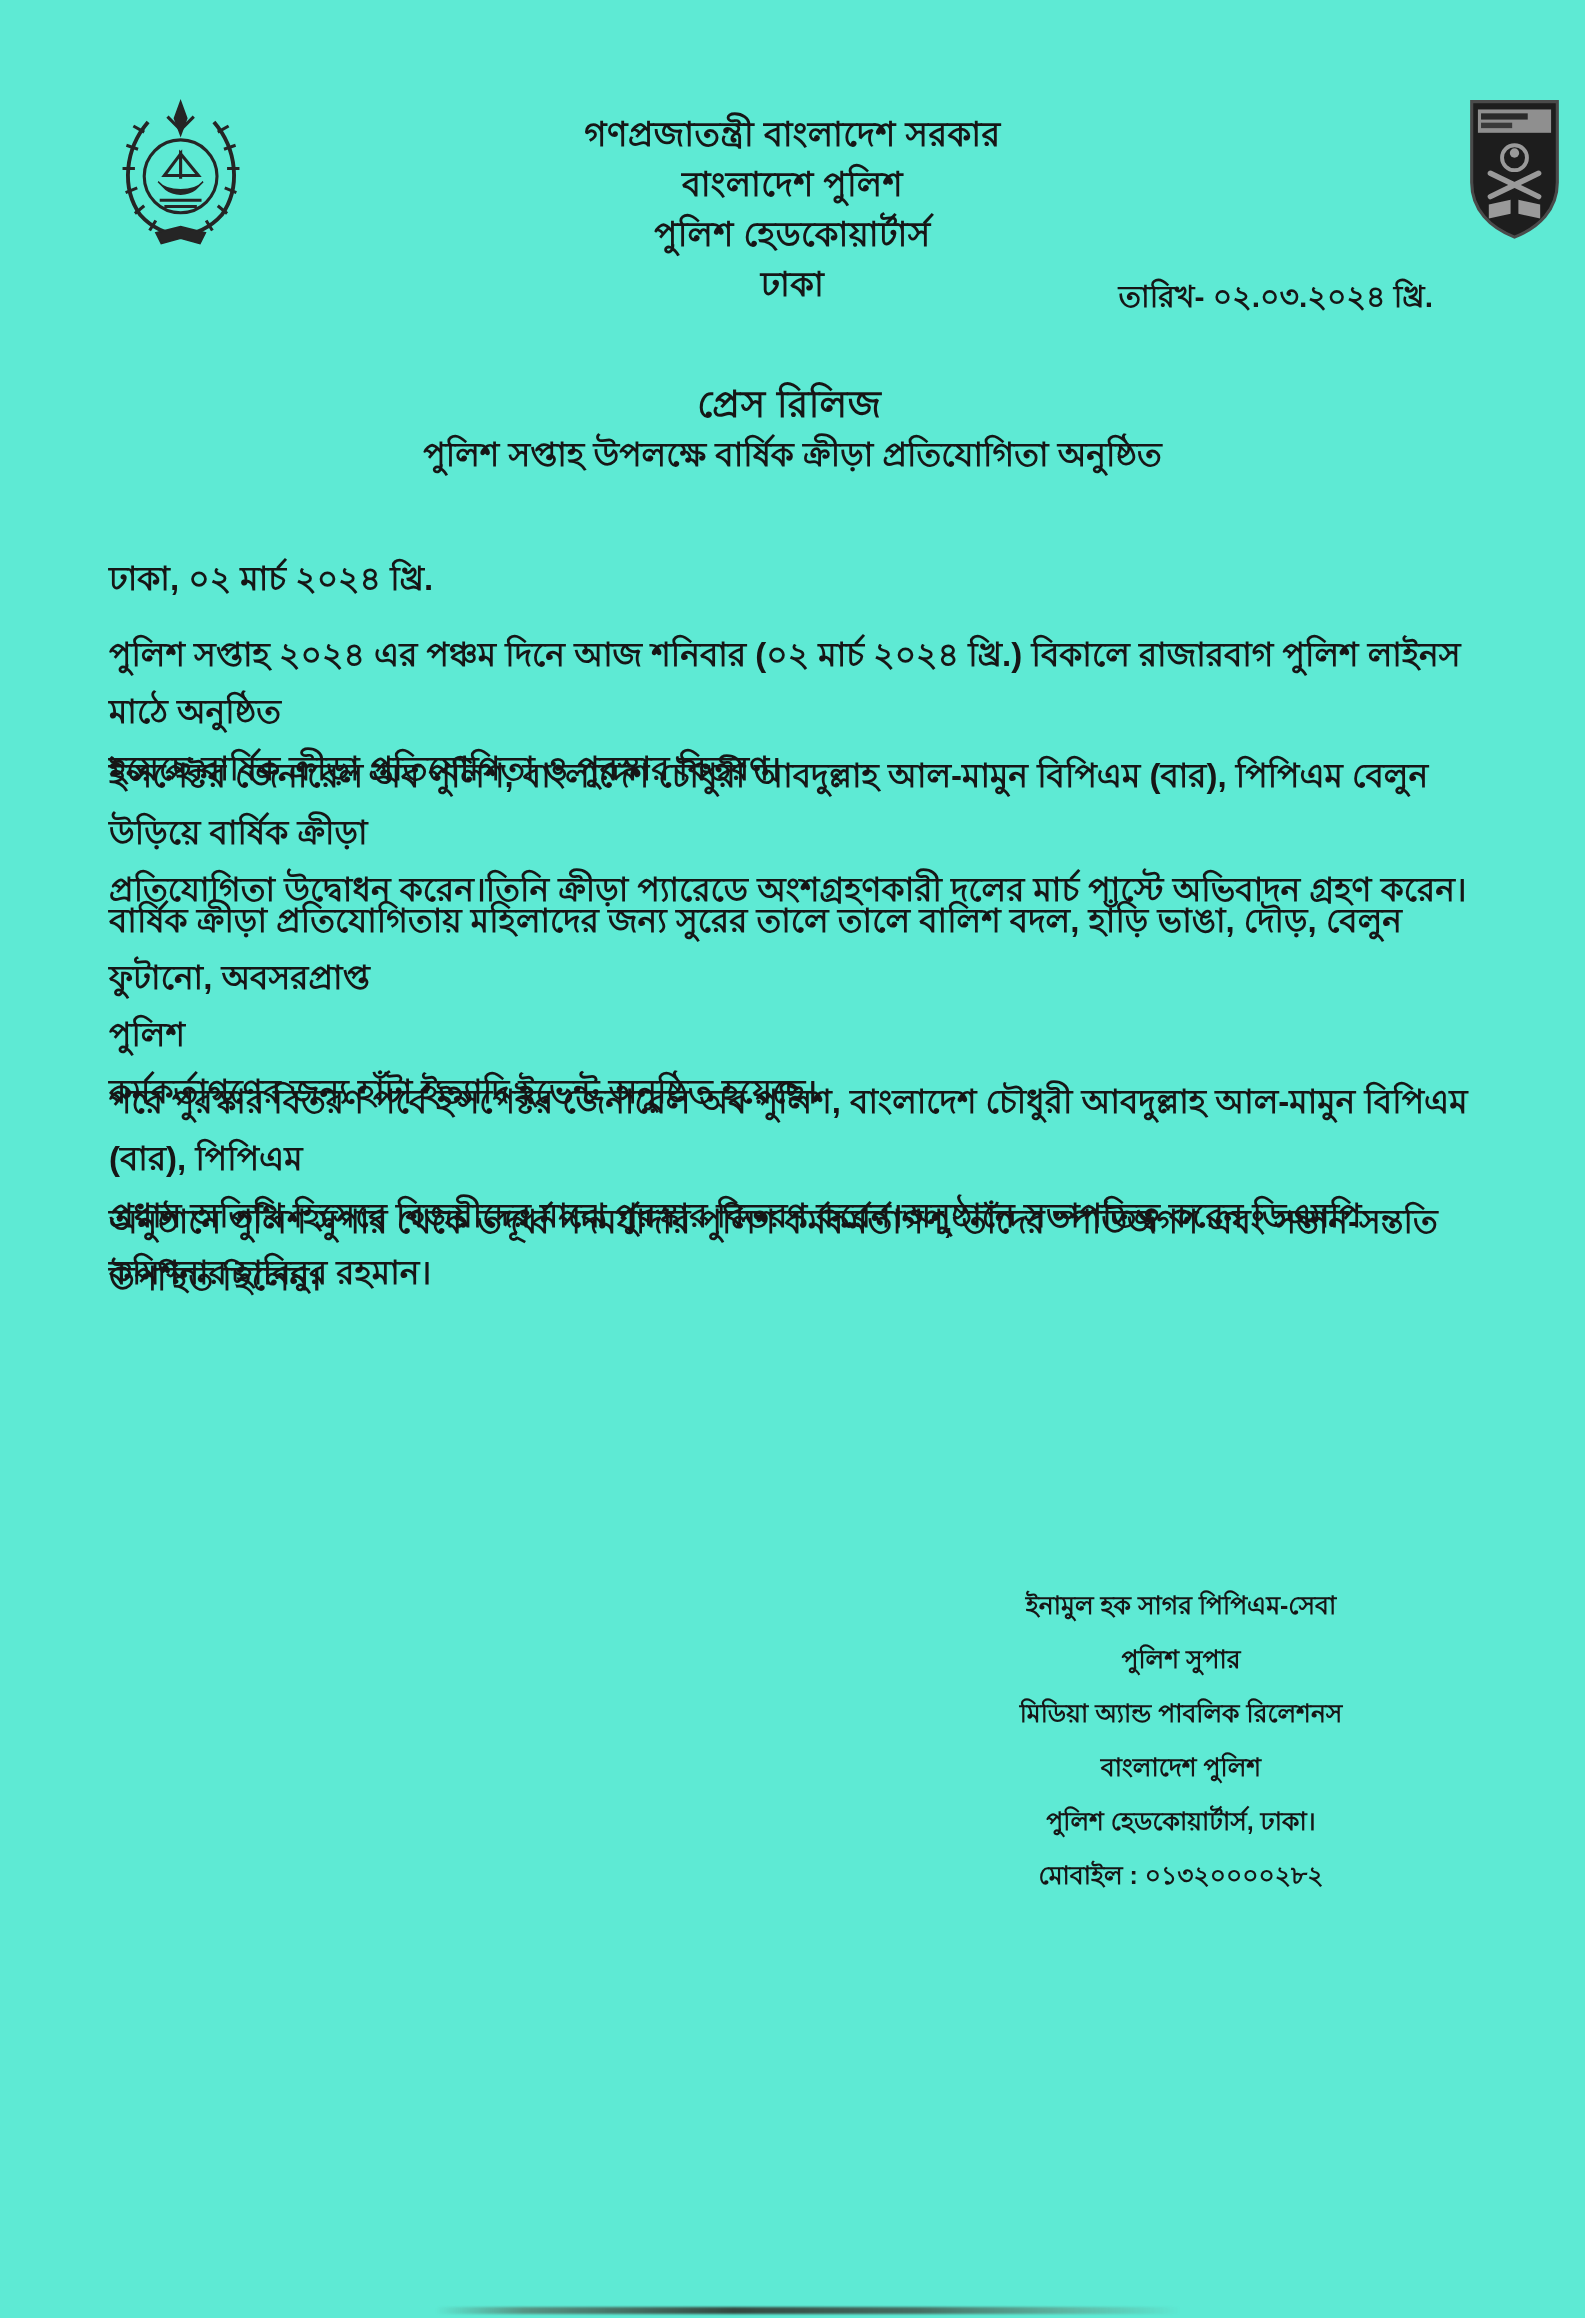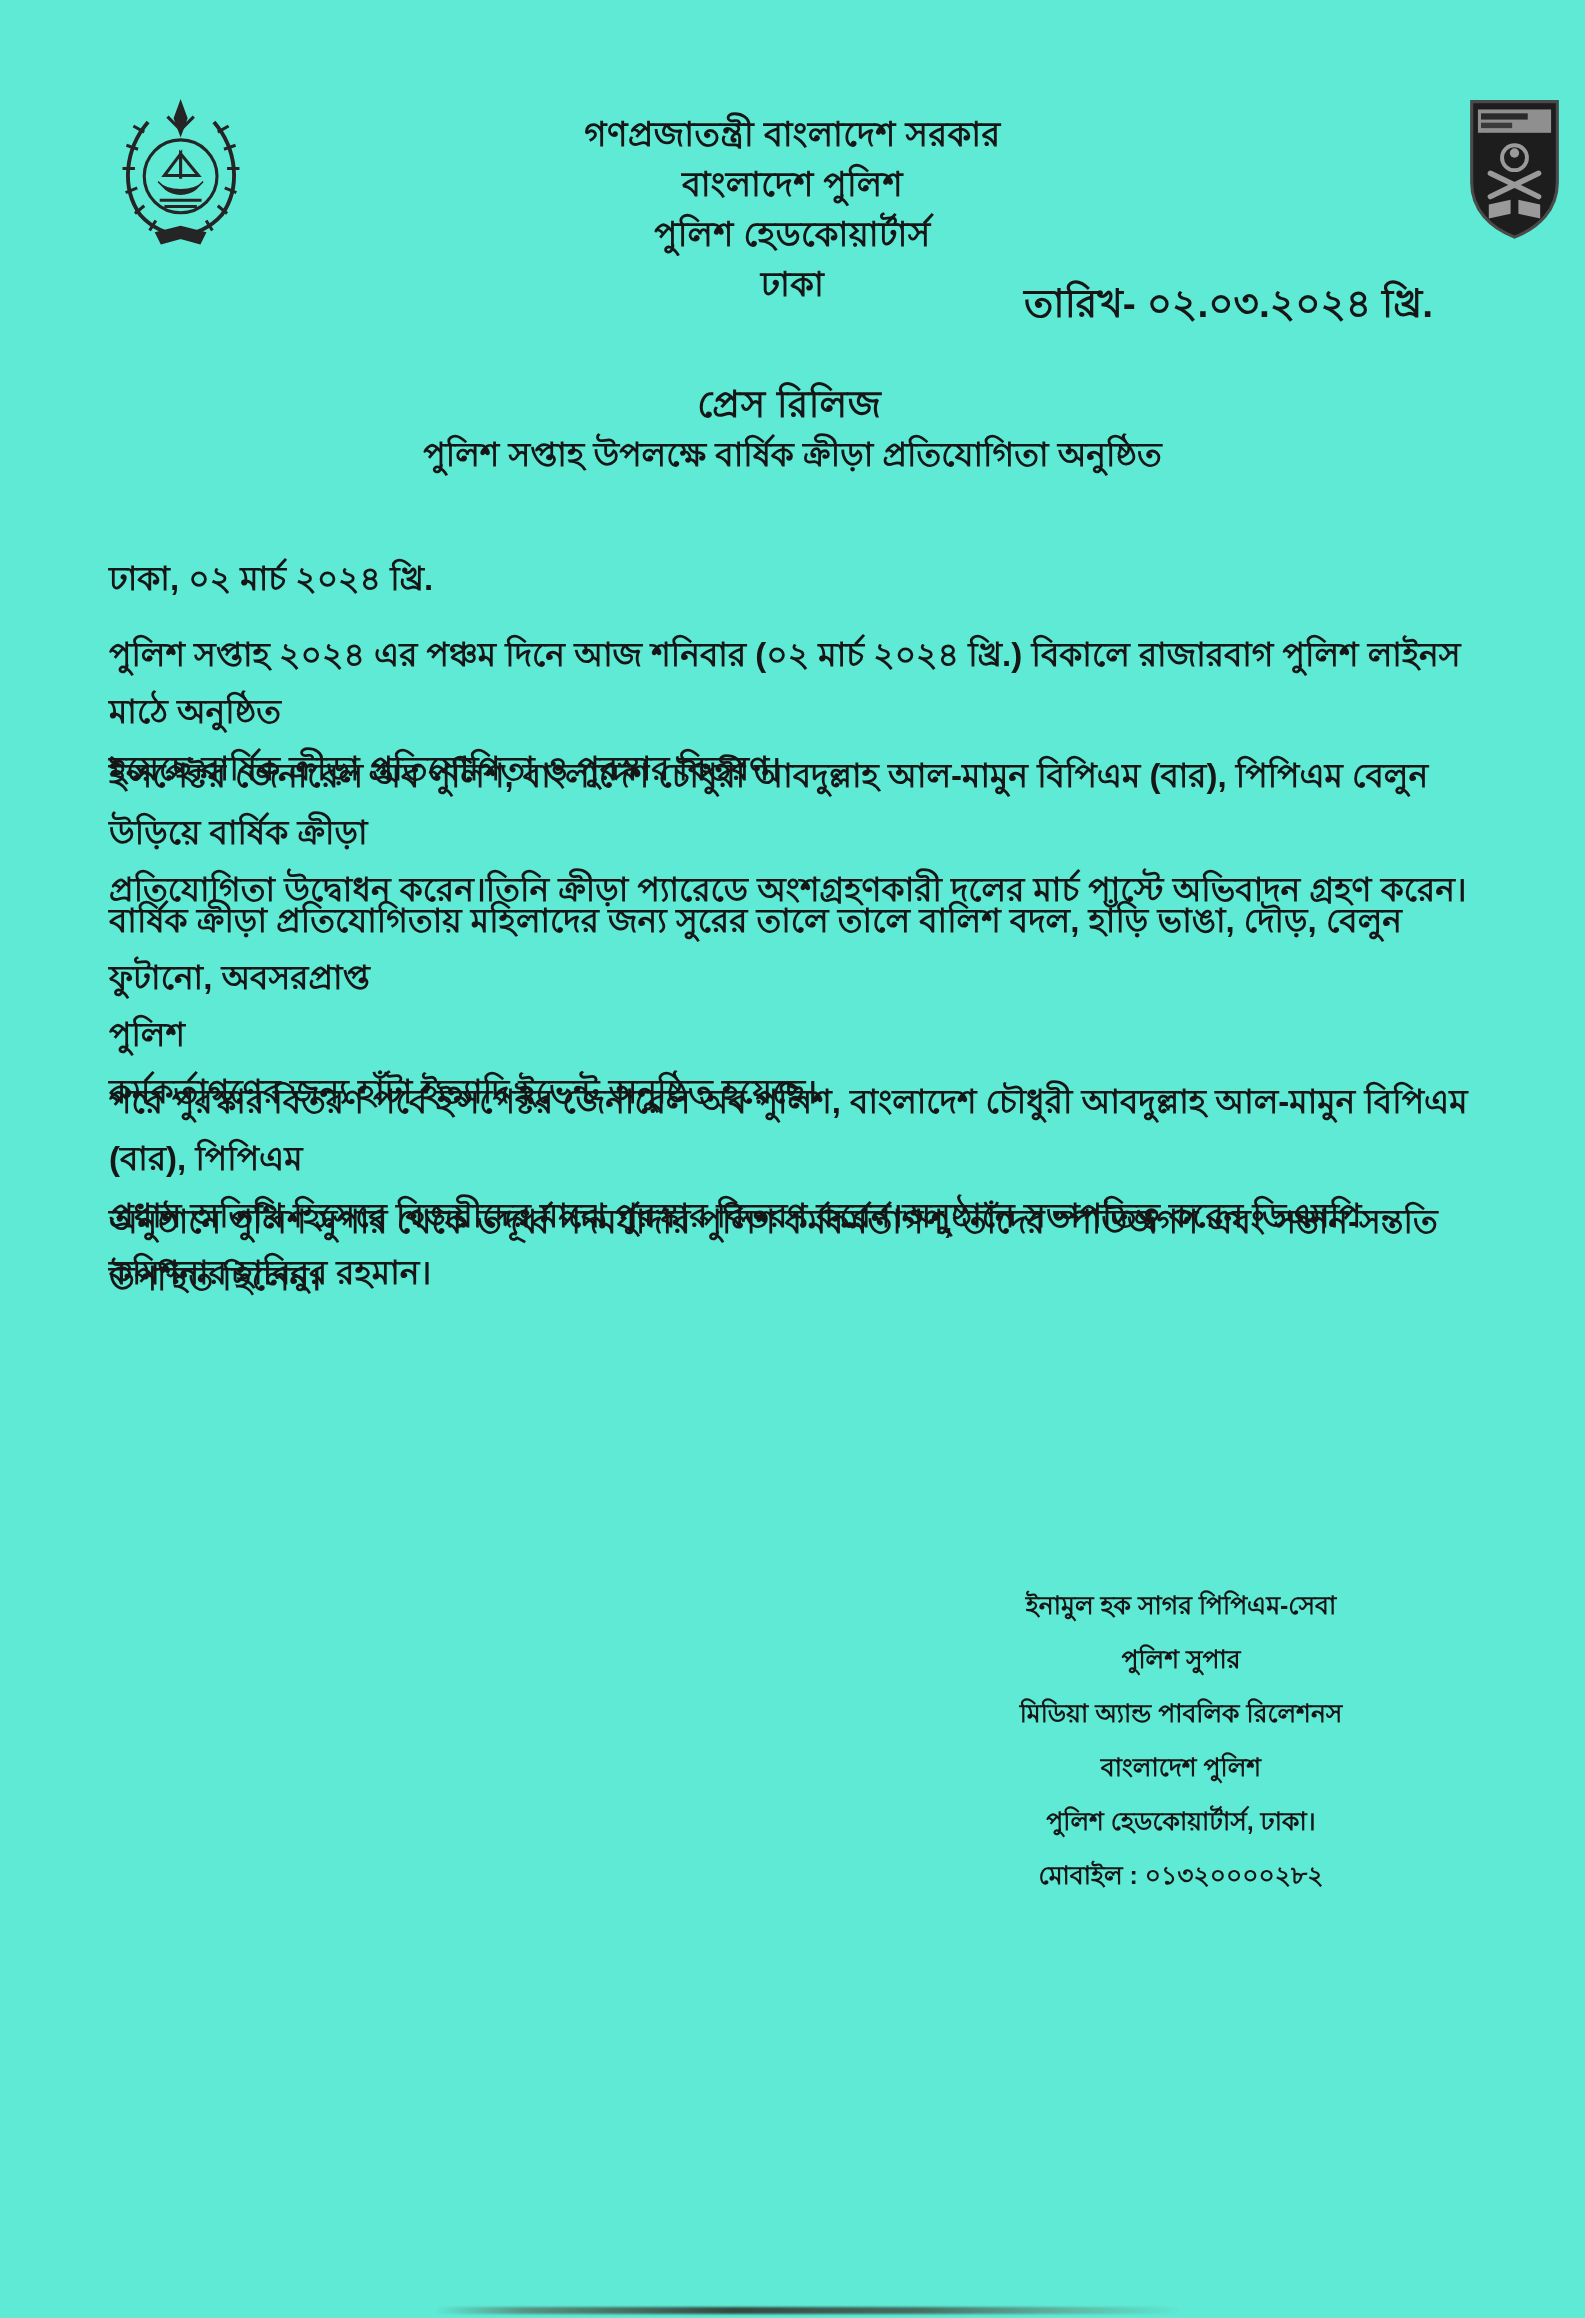--- a/index.html
+++ b/index.html
@@ -21,21 +21,21 @@
     font-weight: 700;
     line-height: 50px;
     letter-spacing: 0.4px;
   }
   .crest { left: 113px; top: 95px; width: 136px; height: 151px; }
   .badge { left: 1467px; top: 97px; width: 95px; height: 144px; }
 
   .date-right {
     top: 273px; left: 854px; width: 579px;
     text-align: right;
-    font-size: 39px; font-weight: 700;
+    font-size: 30px; font-weight: 700;
   }
   .doc-title {
     top: 375px; left: 0; right: 6px;
     text-align: center;
     font-size: 37px; font-weight: 800;
     letter-spacing: 0.8px;
   }
   .doc-subtitle {
     top: 429px; left: 0; right: 0;
     text-align: center;

